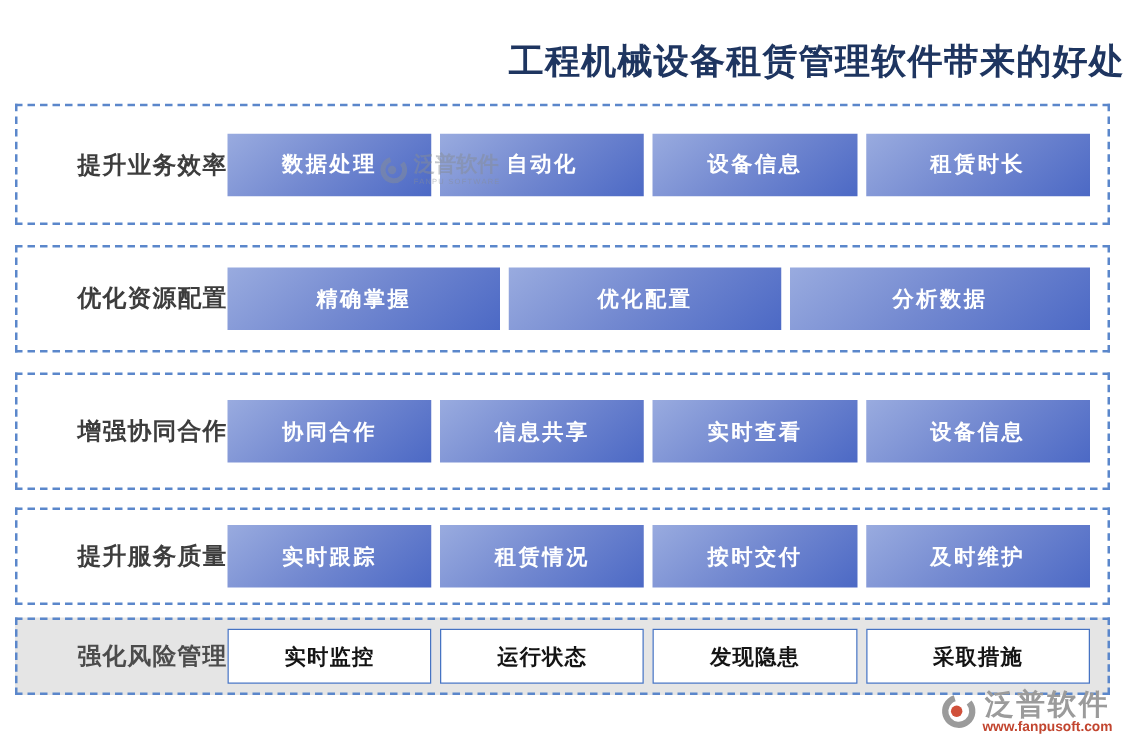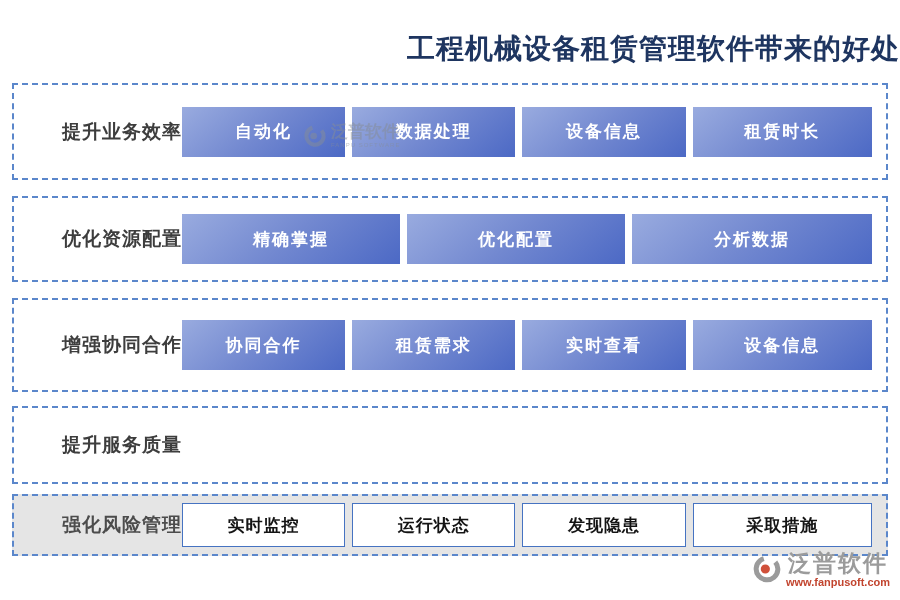--- a/index.html
+++ b/index.html
@@ -54,45 +54,51 @@
 <body>
 
 <div class="canvas">
 
   <h1 class="title">工程机械设备租赁管理软件带来的好处</h1>
 
   <div id="rows">
       <div class="row">
         <div class="row-label">提升业务效率</div>
         <div class="btns">
+          <div class="btn">数据处理</div>
           <div class="btn">自动化</div>
-          <div class="btn">数据处理</div>
           <div class="btn">设备信息</div>
           <div class="btn">租赁时长</div>
         </div>
       </div>
       <div class="row">
         <div class="row-label">优化资源配置</div>
         <div class="btns">
           <div class="btn">精确掌握</div>
           <div class="btn">优化配置</div>
           <div class="btn">分析数据</div>
         </div>
       </div>
       <div class="row">
         <div class="row-label">增强协同合作</div>
         <div class="btns">
           <div class="btn">协同合作</div>
-          <div class="btn">租赁需求</div>
+          <div class="btn">信息共享</div>
           <div class="btn">实时查看</div>
           <div class="btn">设备信息</div>
         </div>
       </div>
       <div class="row">
         <div class="row-label">提升服务质量</div>
+        <div class="btns">
+          <div class="btn">实时跟踪</div>
+          <div class="btn">租赁情况</div>
+          <div class="btn">按时交付</div>
+          <div class="btn">及时维护</div>
+        </div>
       </div>
       <div class="row outline">
         <div class="row-label">强化风险管理</div>
         <div class="btns">
           <div class="btn">实时监控</div>
           <div class="btn">运行状态</div>
           <div class="btn">发现隐患</div>
           <div class="btn">采取措施</div>
         </div>
       </div>

